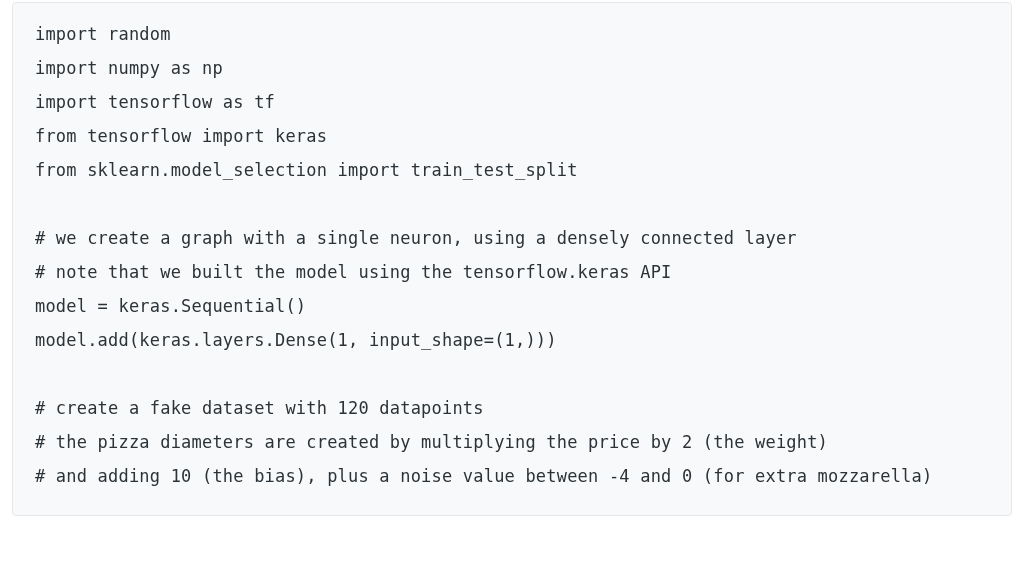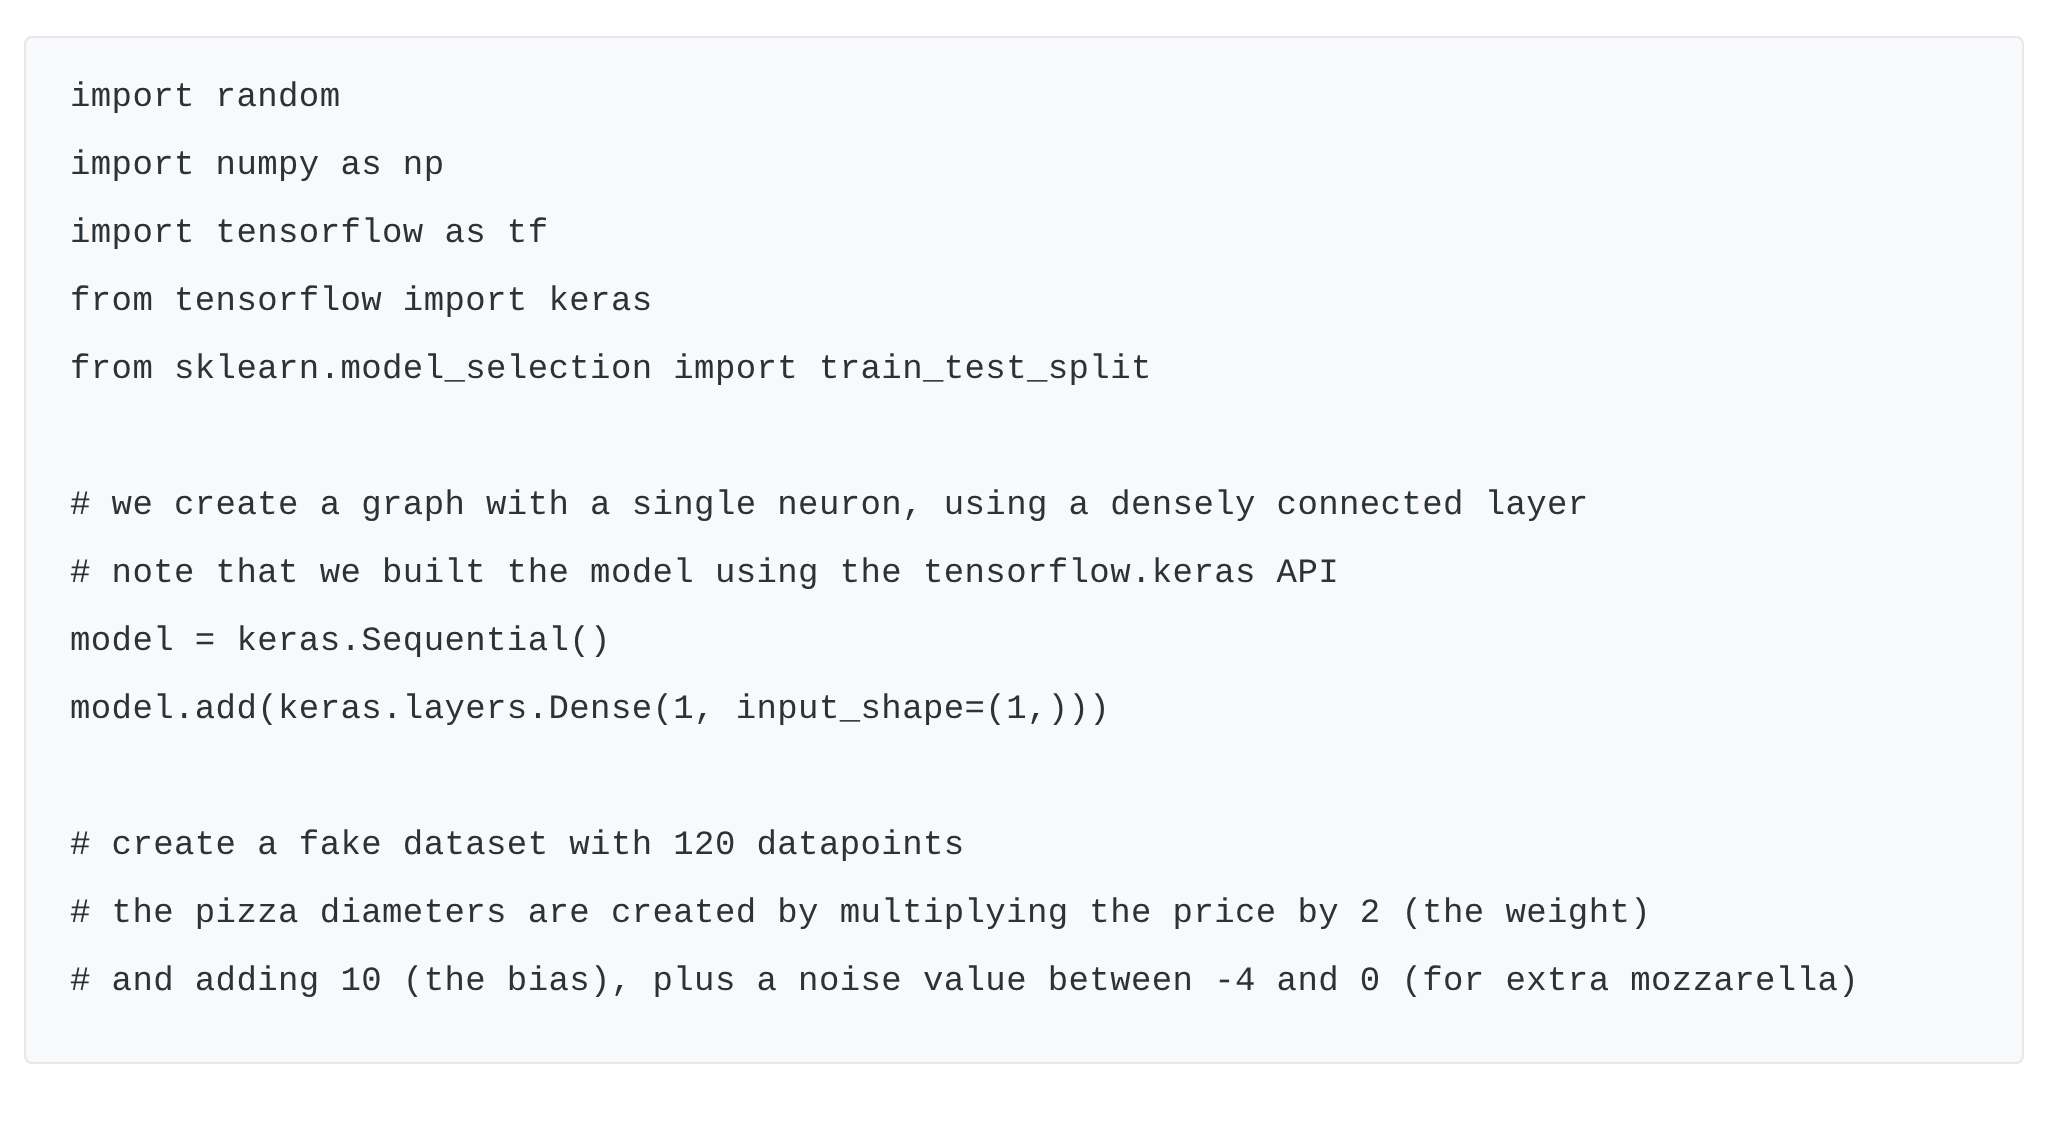--- a/index.html
+++ b/index.html
@@ -7,32 +7,31 @@
     padding: 0;
     width: 1024px;
     height: 563px;
     overflow: hidden;
     background: #ffffff;
     font-family: ui-monospace, SFMono-Regular, "SF Mono", Menlo, Monaco, Consolas, "Liberation Mono", "Courier New", monospace;
   }
   .code-block {
     box-sizing: border-box;
     width: 1000px;
-    margin: 18px 12px;
+    margin: 2px 12px;
     background: #f7f9fa;
     border: 1px solid #e5e7eb;
     border-radius: 4px;
     padding: 14px 22px 22px;
     color: #2c3338;
     font-size: 17px;
     line-height: 34px;
     white-space: pre-wrap;
     word-break: break-all;
     letter-spacing: 0.2px;
-    font-family: Liberation Mono, monospace;
   }
 </style>
 </head>
 <body>
 
 <pre class="code-block">import random
 import numpy as np
 import tensorflow as tf
 from tensorflow import keras
 from sklearn.model_selection import train_test_split

